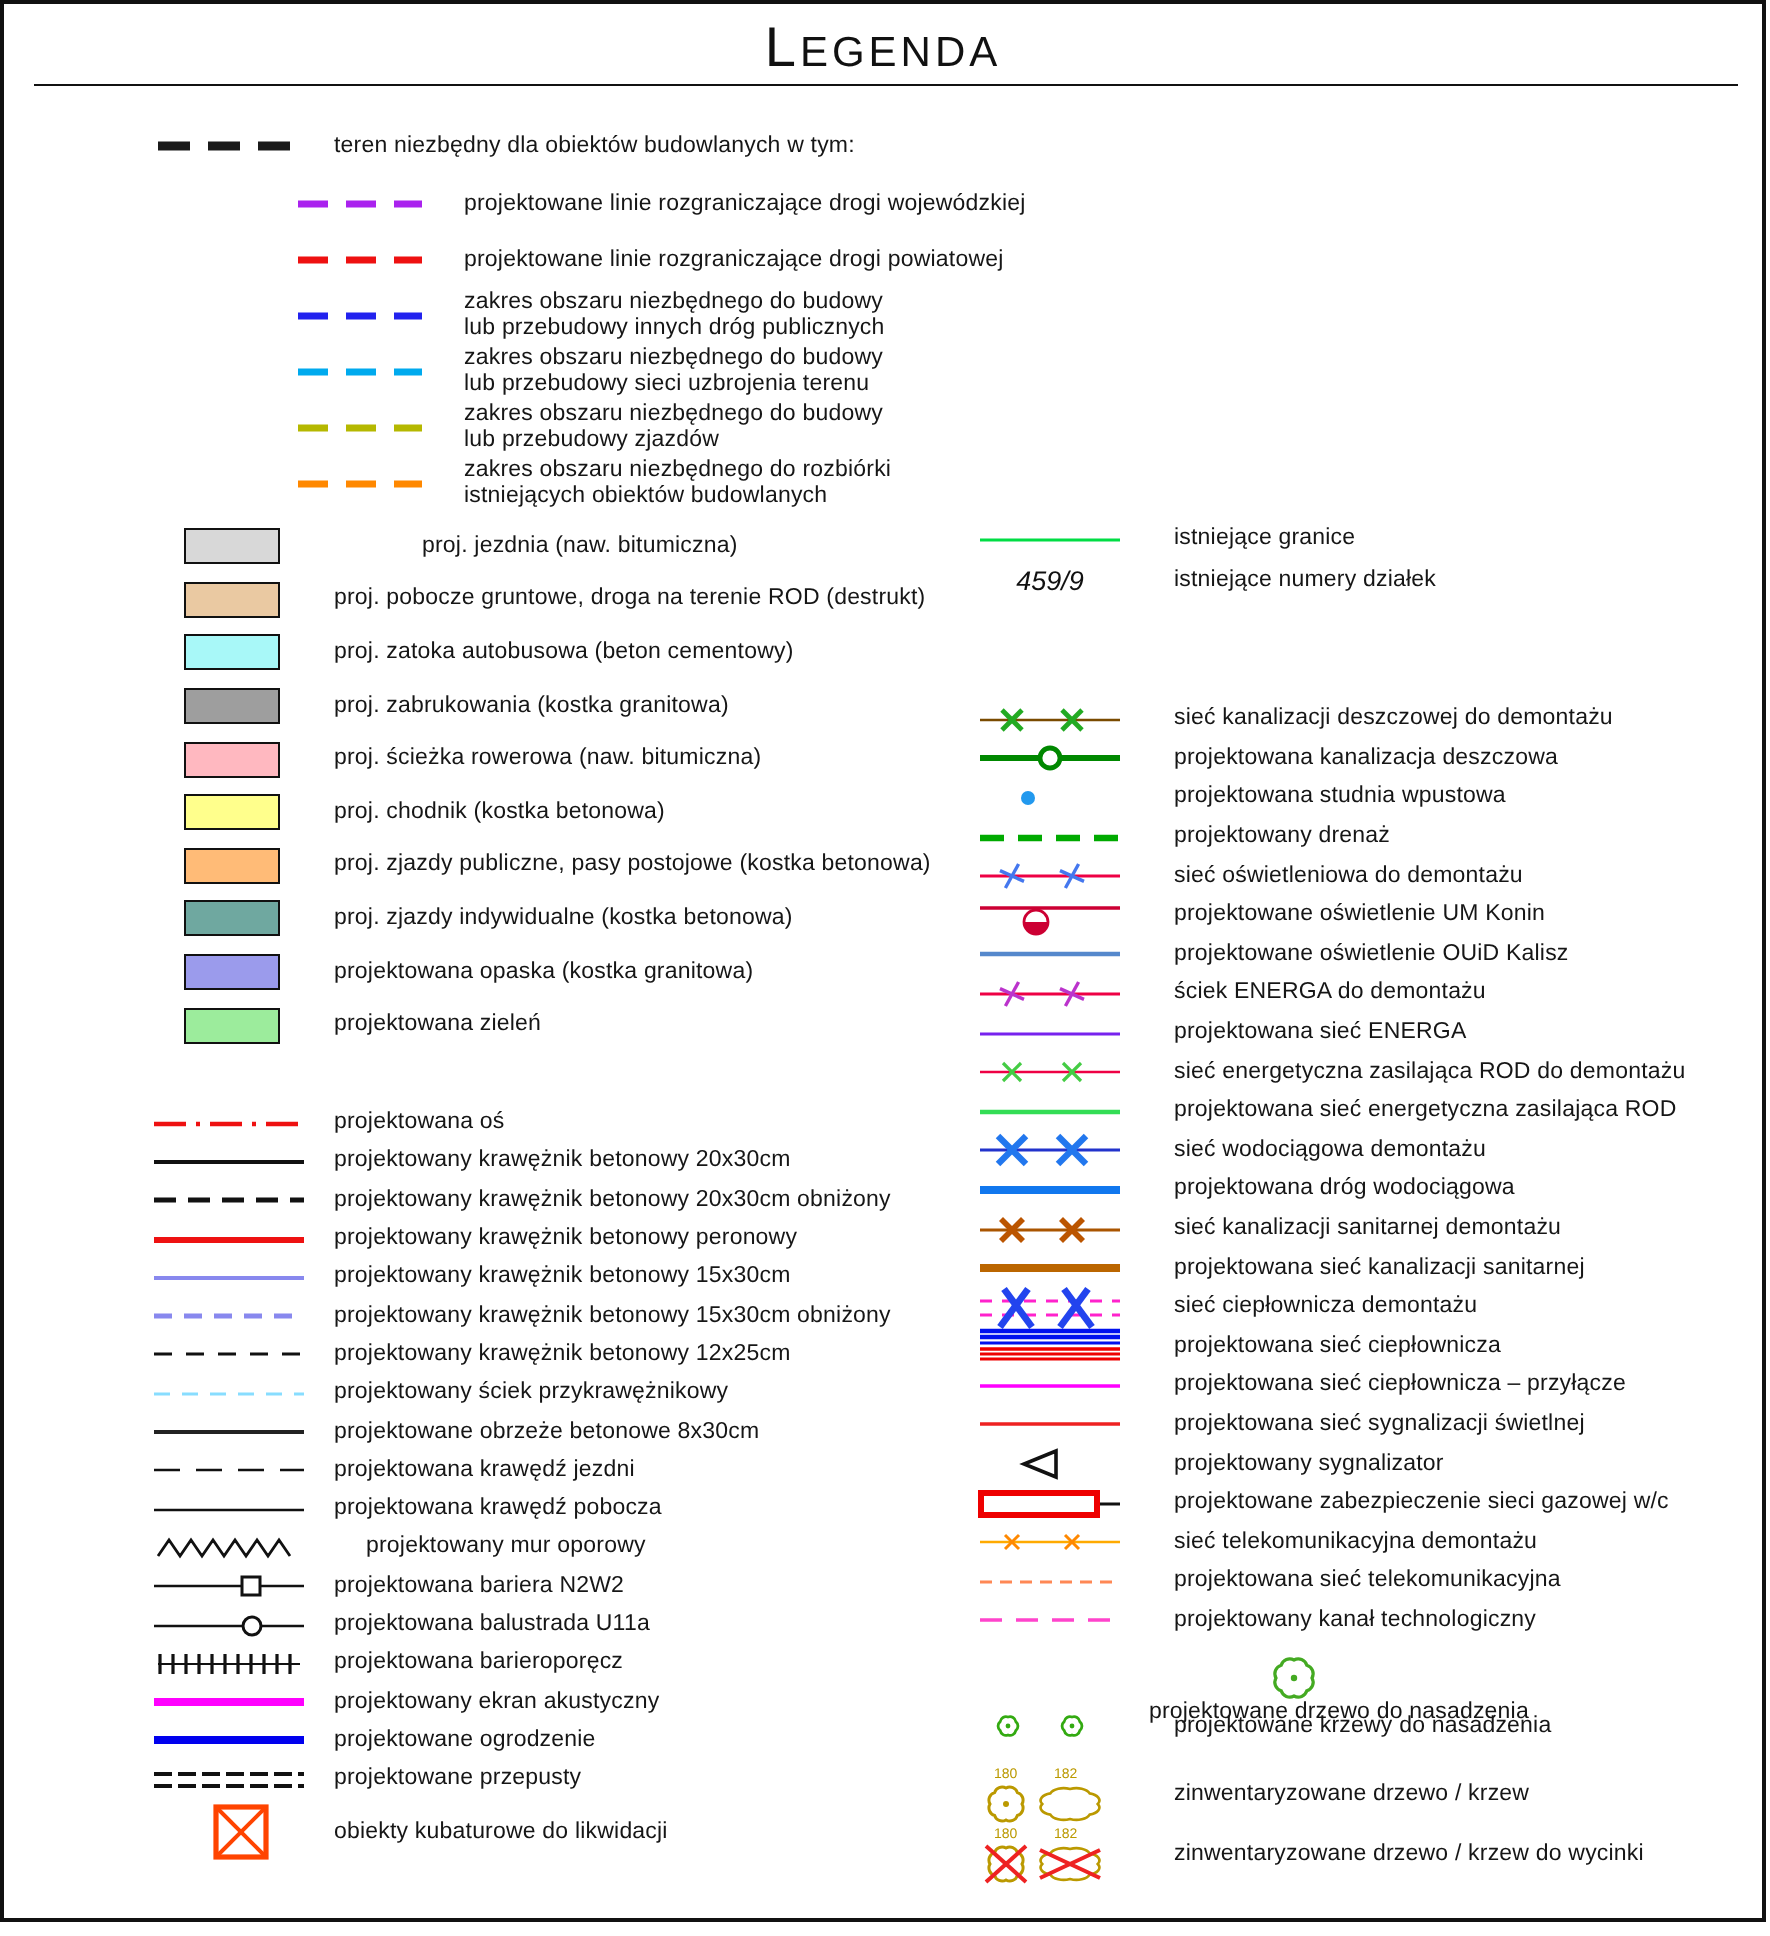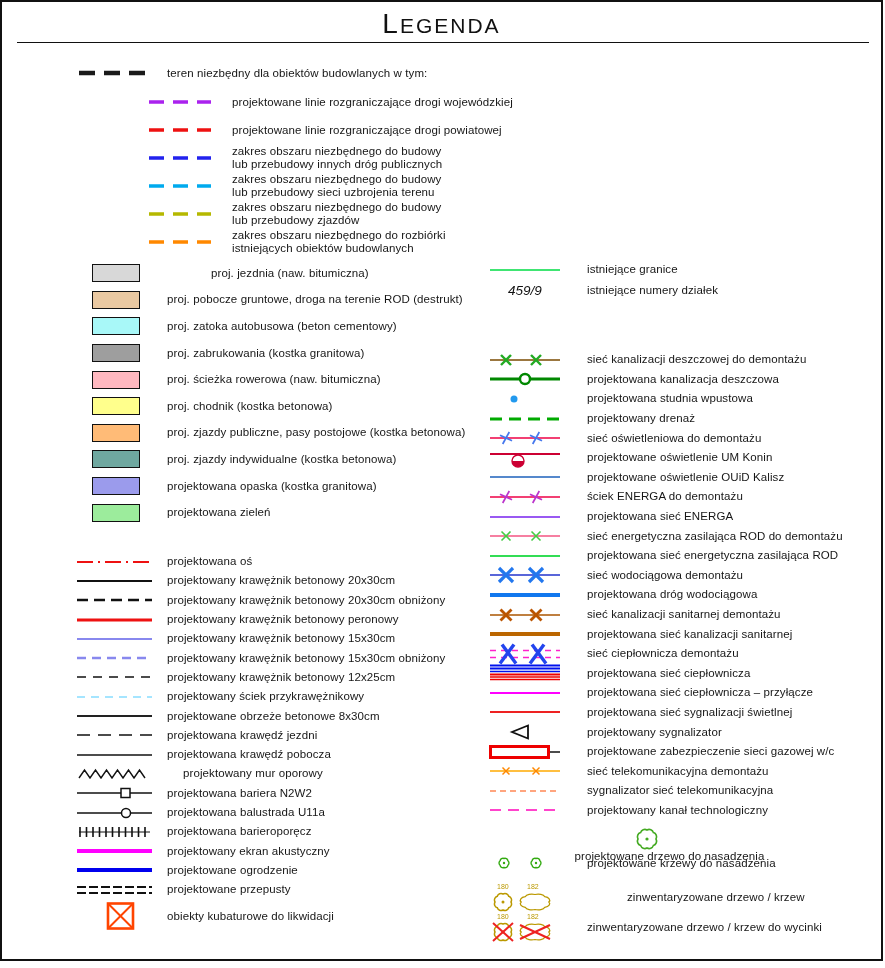--- a/index.html
+++ b/index.html
@@ -548,21 +548,21 @@
           </svg>
         </div>
         <div class="lab">sieć telekomunikacyjna demontażu</div>
       </div>
       <div class="row" style="height: 19.6px;">
         <div class="sym" style="width: 70px;">
           <svg width="70" height="20" viewBox="0 0 70 20">
             <line x1="0" y1="10" x2="70" y2="10" stroke="#ff8855" stroke-width="1.6" stroke-dasharray="6 4"></line>
           </svg>
         </div>
-        <div class="lab">sygnalizator sieć telekomunikacyjna</div>
+        <div class="lab">projektowana sieć telekomunikacyjna</div>
       </div>
       <div class="row" style="height: 19.6px;">
         <div class="sym" style="width: 70px;">
           <svg width="70" height="20" viewBox="0 0 70 20">
             <line x1="0" y1="10" x2="70" y2="10" stroke="#ff44cc" stroke-width="1.8" stroke-dasharray="11 7"></line>
           </svg>
         </div>
         <div class="lab">projektowany kanał technologiczny</div>
       </div>
     </div>
@@ -580,21 +580,21 @@
         <div class="sym" style="width: 70px;">
           <svg width="70" height="22" viewBox="0 0 70 22">
             <path d="M14.0,6.5 A2.9,2.9 0 0 1 17.9,8.8 A2.9,2.9 0 0 1 17.9,13.3 A2.9,2.9 0 0 1 14.0,15.5 A2.9,2.9 0 0 1 10.1,13.3 A2.9,2.9 0 0 1 10.1,8.8 A2.9,2.9 0 0 1 14.0,6.5 Z" fill="#fff" stroke="#33aa11" stroke-width="1.4"></path>
             <circle cx="14" cy="11" r="1.2" fill="#33aa11"></circle>
             <path d="M46.0,6.5 A2.9,2.9 0 0 1 49.9,8.8 A2.9,2.9 0 0 1 49.9,13.3 A2.9,2.9 0 0 1 46.0,15.5 A2.9,2.9 0 0 1 42.1,13.3 A2.9,2.9 0 0 1 42.1,8.8 A2.9,2.9 0 0 1 46.0,6.5 Z" fill="#fff" stroke="#33aa11" stroke-width="1.4"></path>
             <circle cx="46" cy="11" r="1.2" fill="#33aa11"></circle>
           </svg>
         </div>
         <div class="lab">projektowane krzewy do nasadzenia</div>
       </div>
-      <div class="row" style="height: 30px; margin-top: 8px; gap: 40px;">
+      <div class="row" style="height: 30px; margin-top: 8px;">
         <div class="sym" style="width: 70px;">
           <svg width="70" height="30" viewBox="0 0 70 30">
             <text x="7" y="7" font-size="7" fill="#bb9900">180</text>
             <text x="37" y="7" font-size="7" fill="#bb9900">182</text>
             <path d="M13.0,12.0 A3.9,3.9 0 0 1 18.7,14.3 A3.9,3.9 0 0 1 21.0,20.0 A3.9,3.9 0 0 1 18.7,25.7 A3.9,3.9 0 0 1 13.0,28.0 A3.9,3.9 0 0 1 7.3,25.7 A3.9,3.9 0 0 1 5.0,20.0 A3.9,3.9 0 0 1 7.3,14.3 A3.9,3.9 0 0 1 13.0,12.0 Z" fill="#fff" stroke="#bb9900" stroke-width="1.5"></path>
             <circle cx="13" cy="20" r="1.5" fill="#bb9900"></circle>
             <g transform="translate(45,20) scale(1.85,1)">
               <path d="M0.0,-7.5 A3.7,3.7 0 0 1 5.3,-5.3 A3.7,3.7 0 0 1 7.5,0.0 A3.7,3.7 0 0 1 5.3,5.3 A3.7,3.7 0 0 1 0.0,7.5 A3.7,3.7 0 0 1 -5.3,5.3 A3.7,3.7 0 0 1 -7.5,0.0 A3.7,3.7 0 0 1 -5.3,-5.3 A3.7,3.7 0 0 1 -0.0,-7.5 Z" fill="#fff" stroke="#bb9900" stroke-width="1.3" vector-effect="non-scaling-stroke"></path>
             </g>
           </svg>

